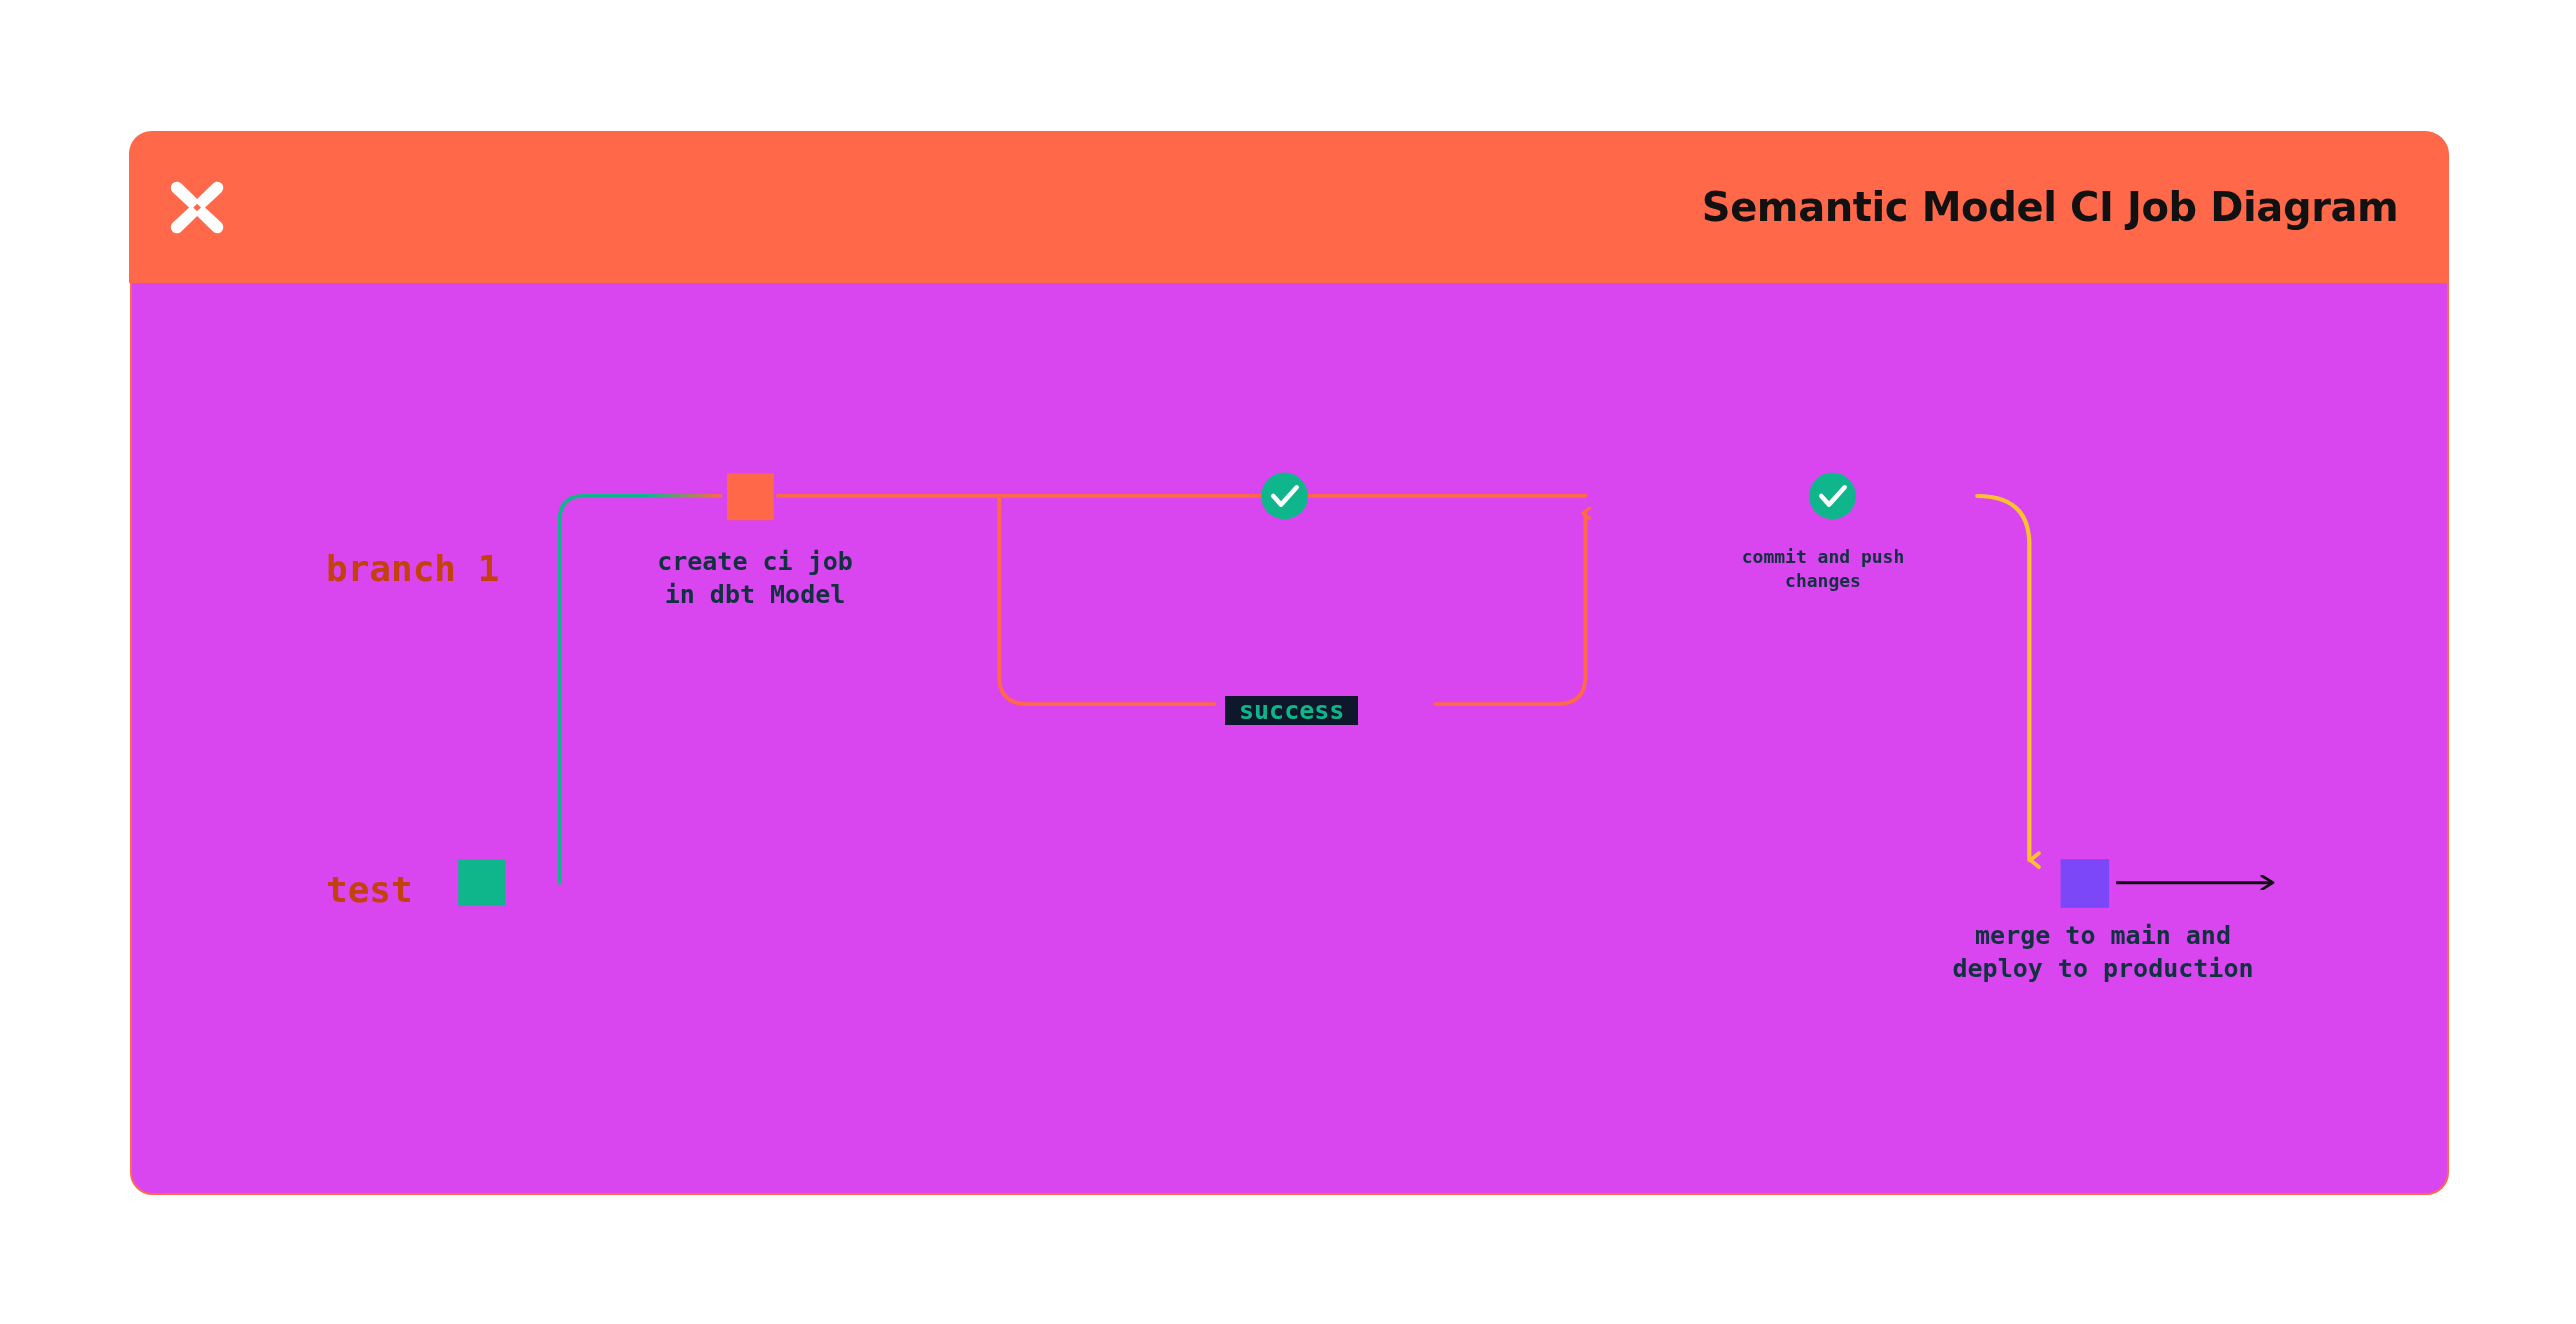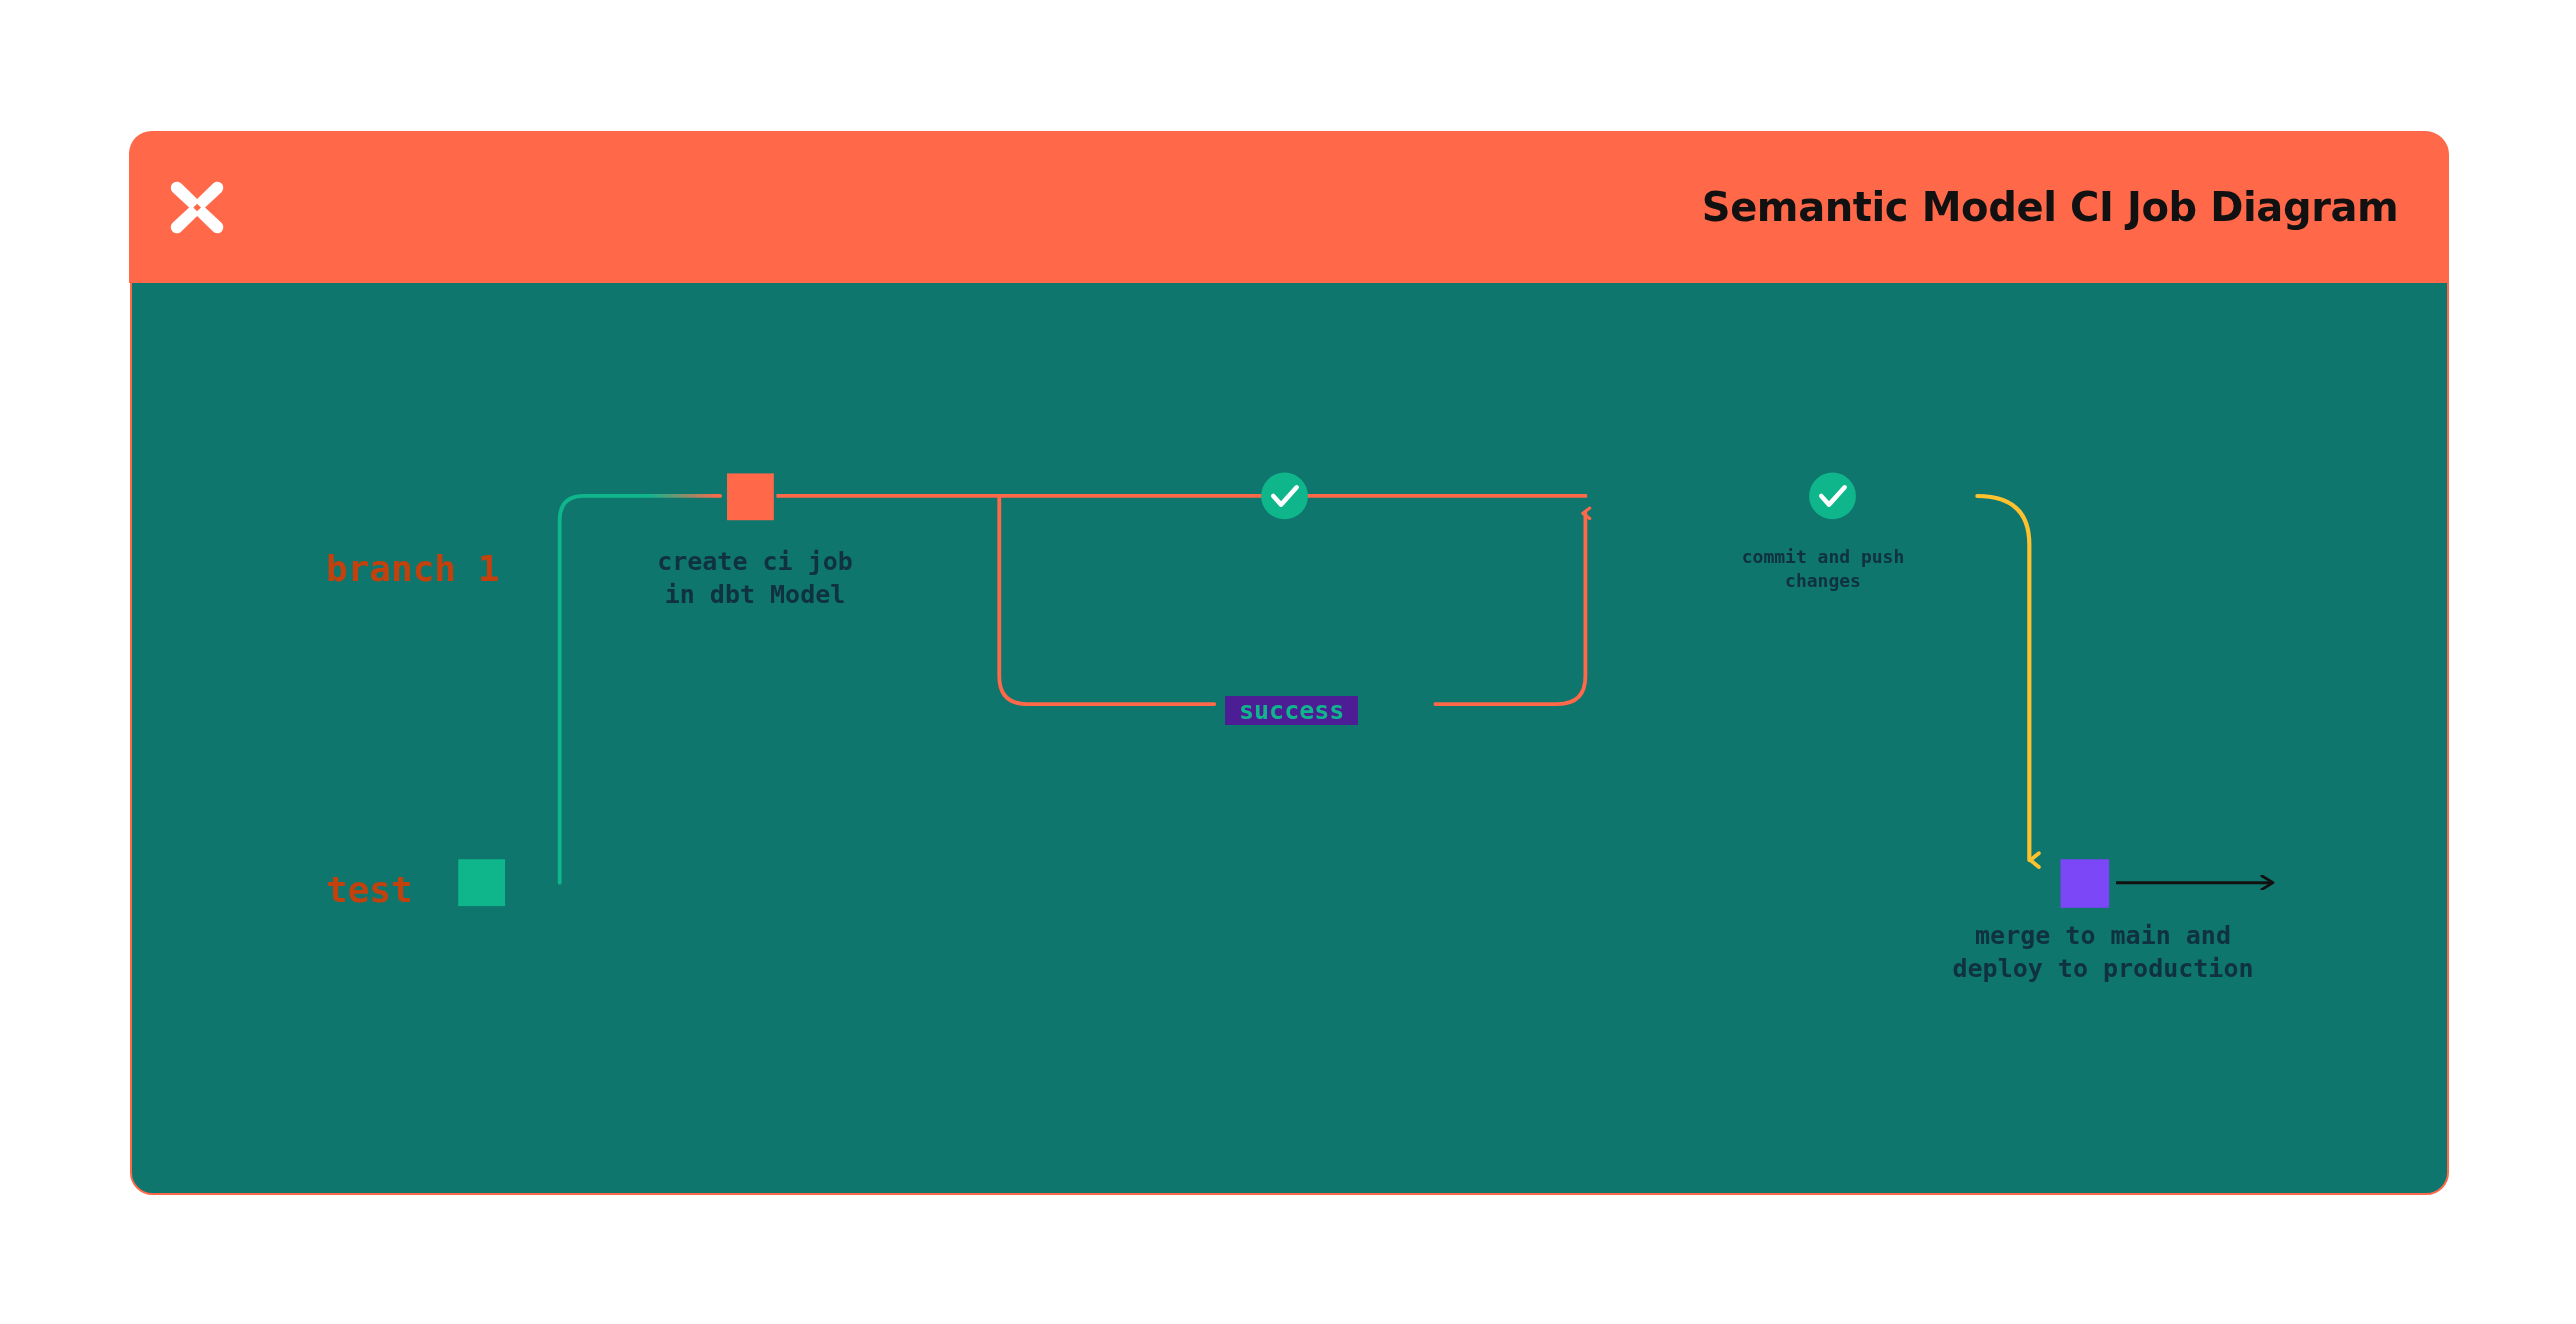--- a/index.html
+++ b/index.html
@@ -22,21 +22,21 @@
   
   .card {
     position: absolute;
     left: 130px;
     top: 132px;
     width: 2319px;
     height: 1063px;
     border: 2.6px solid #FF6849;
     border-radius: 22.6px;
     box-sizing: border-box;
-    background: #0f766e;
+    background: #d946ef;
   }
   .card-header {
     position: absolute;
     left: -2.6px;
     top: -2.6px;
     width: 2319px;
     height: 152px;
     background: #FF6849;
     border-radius: 22.6px 22.6px 0 0;
     box-sizing: border-box;
@@ -100,21 +100,21 @@
   #lbl-build    { left: 989px; top: 550px;  width: 607px; font-size: 25px; }
   #lbl-commit   { left: 1606px; top: 545px;  width: 434px; font-size: 18px; }
   #lbl-merge    { left: 1856px; top: 919px; width: 494px; font-size: 25px; }
 
   .edge-label {
     position: absolute;
     font-family: "DejaVu Sans Mono", monospace;
     font-weight: 700;
     font-size: 25px;
     color: #0FB68C;
-    background: #4c1d95;
+    background: #0f172a;
     padding: 0 14px;
     white-space: nowrap;
   }
   #lbl-success { left: 1225px; top: 696px; }
 </style>
 </head>
 <body>
 
 <div class="canvas">
 

